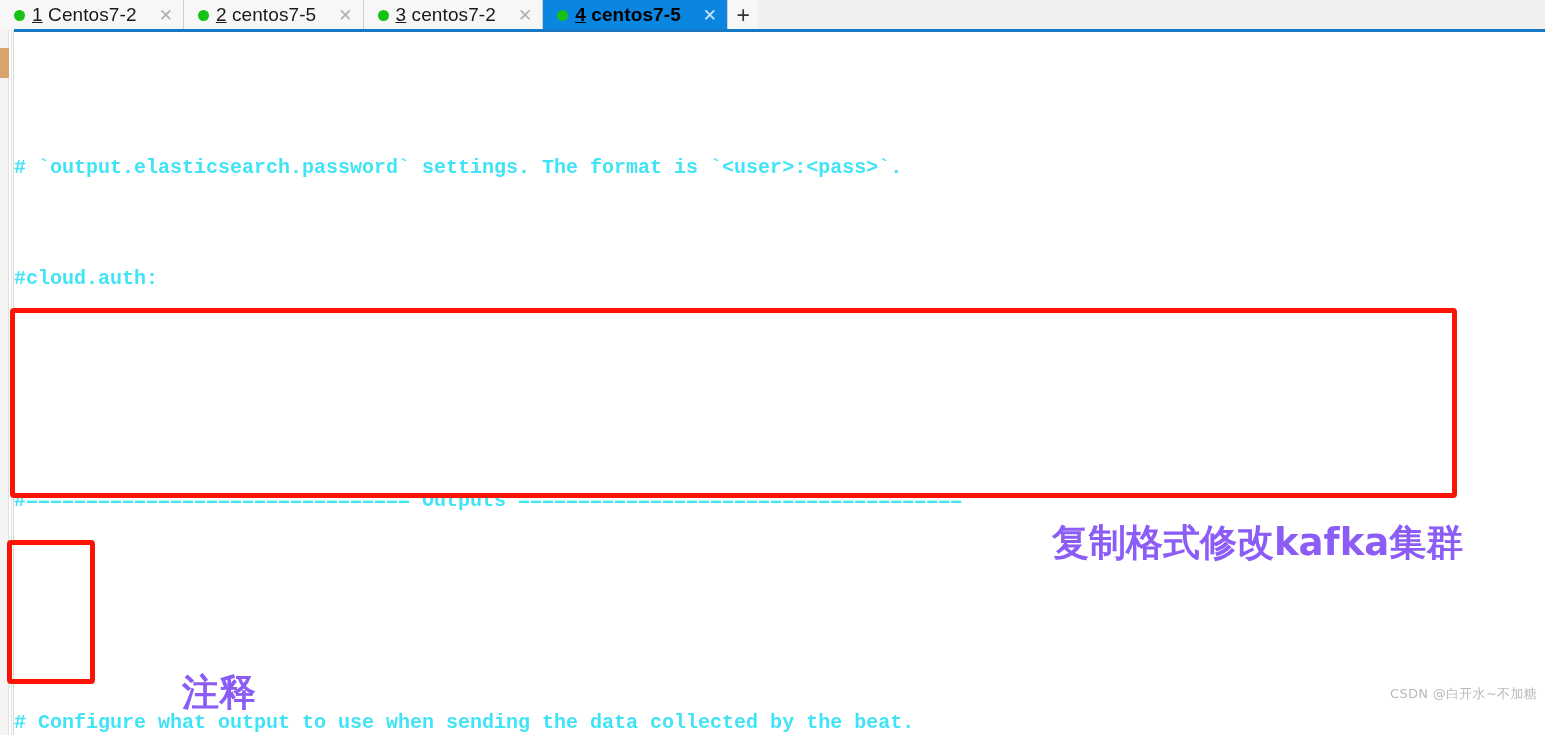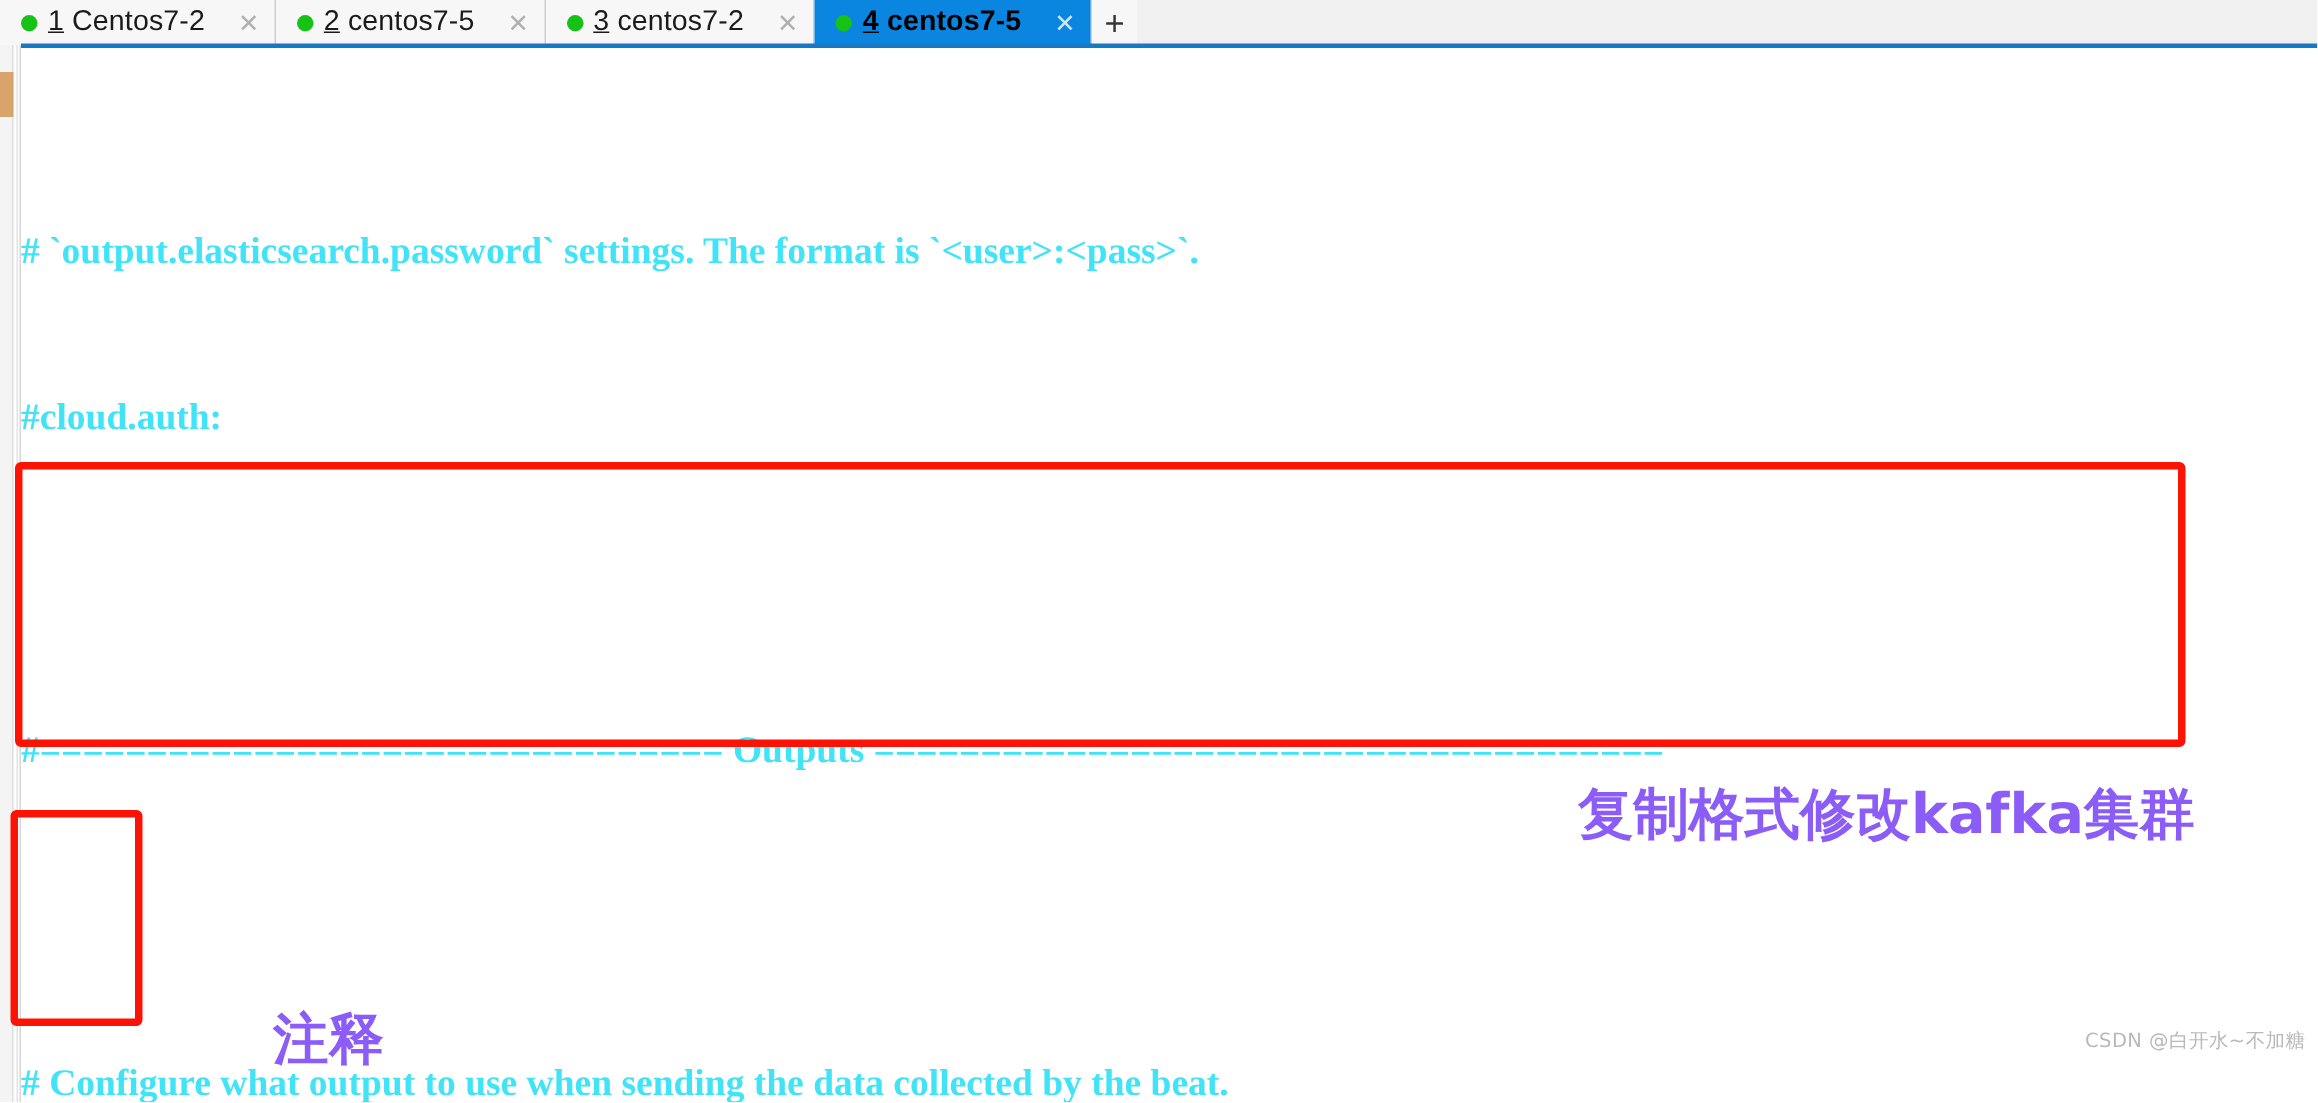--- a/index.html
+++ b/index.html
@@ -120,22 +120,22 @@
     background: #e2e2e2;
   }
 
   
   .term {
     position: absolute;
     left: 14px; top: 32px;
     width: 1531px; height: 703px;
     background: #ffffff;
     overflow: hidden;
-    font-family: Liberation Serif, serif;
-    font-size: 25px;
+    font-family: Liberation Mono, monospace;
+    font-size: 20px;
     line-height: 37px;
     font-weight: bold;
     letter-spacing: 0px;
     white-space: pre;
     color: #41e3f7;
     padding-top: 6px;
   }
   .line { height: 37px; }
   .c-comment { color: #41e3f7; }
 

